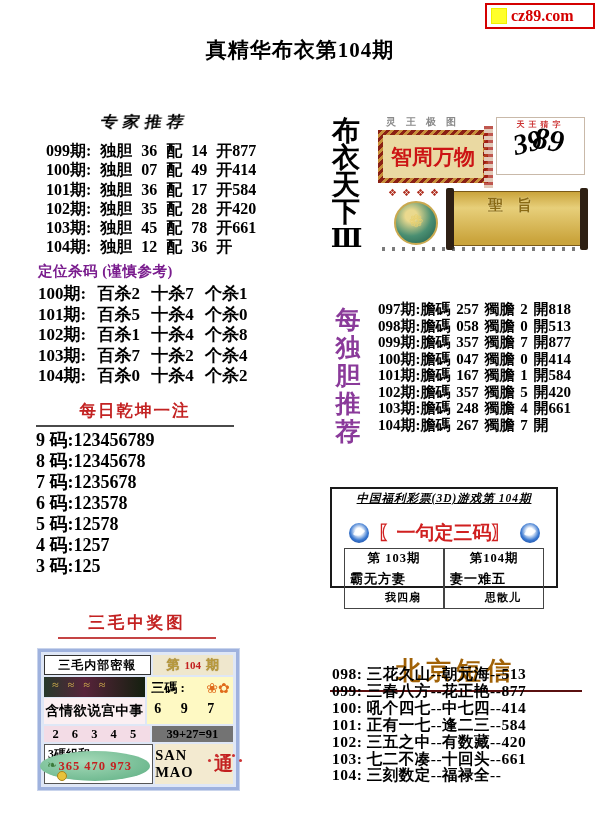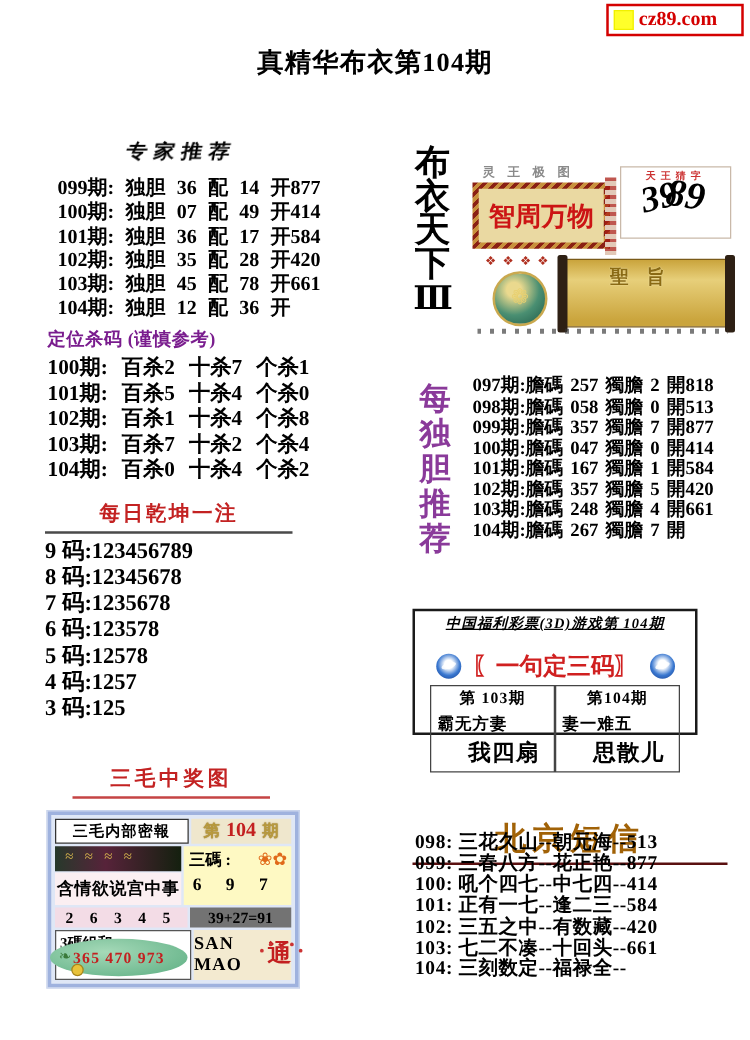--- a/index.html
+++ b/index.html
@@ -40,21 +40,21 @@
 
   
   .sanmao-card{position:absolute;left:38px;top:649px;width:201px;height:141px;background:#dfe7f6;
                border:3px solid #9fb2de;outline:1px solid #c9d4ec;padding:3px;box-sizing:border-box;
                display:flex;flex-direction:column;gap:2px;}
   .sm-row{display:flex;gap:2px;}
   .sm-h-left{flex:1.3;background:#fff;border:1px solid #333;font-size:12px;font-weight:bold;
              display:flex;align-items:center;justify-content:center;letter-spacing:1px;}
   .sm-h-right{flex:1;background:#efe7cd;display:flex;align-items:center;justify-content:center;gap:5px;}
   .sm-issue-deco{color:#b89a3e;font-weight:bold;font-size:13px;text-shadow:0 0 1px #8a6a20;}
-  .sm-issue-num{color:#c32020;font-weight:bold;font-size:16px;text-align:center;}
+  .sm-issue-num{color:#c32020;font-weight:bold;font-size:11px;text-align:center;}
   .sm-r1{height:20px;}
   .sm-r2{height:47px;}
   .sm-left-col{flex:1.3;display:flex;flex-direction:column;gap:1px;}
   .sm-goldband{height:20px;background:linear-gradient(90deg,#27392b,#57233a 40%,#14200f);position:relative;}
   .sm-goldband::after{content:"≈ ≈ ≈ ≈";position:absolute;left:8px;top:1px;color:#d9b84e;
                       font-size:12px;font-style:italic;letter-spacing:3px;}
   .sm-slogan{flex:1;background:#fbeff2;font-size:13.5px;font-weight:bold;display:flex;
              align-items:center;justify-content:center;letter-spacing:.5px;}
   .sm-sanma{flex:1;background:#fef9c3;position:relative;padding:2px 4px;box-sizing:border-box;}
   .sm-sanma-label{font-size:13px;font-weight:bold;}
@@ -82,21 +82,21 @@
   .tong-wrap{position:relative;color:#c32020;font-size:19px;font-weight:bold;line-height:18px;}
   .tong-marks{position:absolute;left:50%;top:2px;width:3px;height:3px;border-radius:50%;background:#c33;
               box-shadow:-16px 2px 0 #c33,-9px -3px 0 #c33,8px -3px 0 #c33,15px 2px 0 #c33;}
 
   
   .buyi{position:absolute;left:328px;top:117px;width:36px;text-align:center;
         font-size:28px;font-weight:bold;line-height:27px;}
   .buyi div:last-child{font-size:26px;letter-spacing:-1px;}
 
   
-  .artwork{position:absolute;left:372px;top:130px;width:216px;height:137px;}
+  .artwork{position:absolute;left:372px;top:114px;width:216px;height:137px;}
   .art-toptext{position:absolute;left:14px;top:1px;color:#8a8a8a;font-size:10px;
                letter-spacing:10px;font-weight:bold;white-space:nowrap;}
   .art-banner{position:absolute;left:6px;top:16px;width:110px;height:53px;
               background:repeating-linear-gradient(135deg,#8a2014 0 3px,#c8903c 3px 6px);
               padding:5px;box-sizing:border-box;}
   .art-banner-inner{width:100%;height:100%;background:#ead9a2;display:flex;align-items:center;
                     justify-content:center;font-size:21px;font-weight:bold;color:#cc1414;}
   .art-strip{position:absolute;left:112px;top:12px;width:9px;height:62px;
              background:repeating-linear-gradient(180deg,rgba(170,30,20,.75) 0 3px,#e2c9b8 3px 7px);}
   .art-guess{position:absolute;left:124px;top:3px;width:89px;height:58px;background:#fff;
@@ -139,21 +139,21 @@
   .fucai-logo{width:20px;height:20px;border-radius:50%;position:relative;
               background:radial-gradient(circle at 50% 42%,#ffffff 22%,#3a78d0 58%,#12388a);}
   .fucai-logo::after{content:"";position:absolute;left:4px;top:7px;width:12px;height:5px;
                      border-radius:50%;background:#fff;transform:rotate(-18deg);opacity:.85;}
   .yiju-title{color:#d02020;font-size:19px;font-weight:bold;}
   .yiju-table{display:flex;margin:2px 12px 0;}
   .yiju-cell{flex:1;border:1.5px solid #444;padding:1px 5px 3px;}
   .yiju-cell.left{border-right-width:1px;} .yiju-cell.right{border-left-width:1px;}
   .cell-issue{text-align:center;font-weight:bold;font-size:12.5px;letter-spacing:1px;}
   .cell-l1{font-weight:bold;font-size:13px;margin-top:3px;letter-spacing:1px;}
-  .cell-l2{font-weight:bold;font-size:18px;margin-top:2px;text-align:center;padding-left:18px;letter-spacing:1px;}
+  .cell-l2{font-weight:bold;font-size:11px;margin-top:2px;text-align:center;padding-left:18px;letter-spacing:1px;}
 
   
   .beijing-title{position:absolute;left:330px;top:614px;width:252px;text-align:center;color:#a16207;
                  font-size:25px;font-weight:bold;letter-spacing:5px;padding-bottom:3px;
                  border-bottom:2.5px solid #5a1010;margin-top:40px;}
   .beijing-rows{position:absolute;left:332px;top:666px;font-size:15.5px;font-weight:bold;
                 line-height:16.9px;letter-spacing:.5px;white-space:nowrap;}
 </style>
 </head>
 <body>

